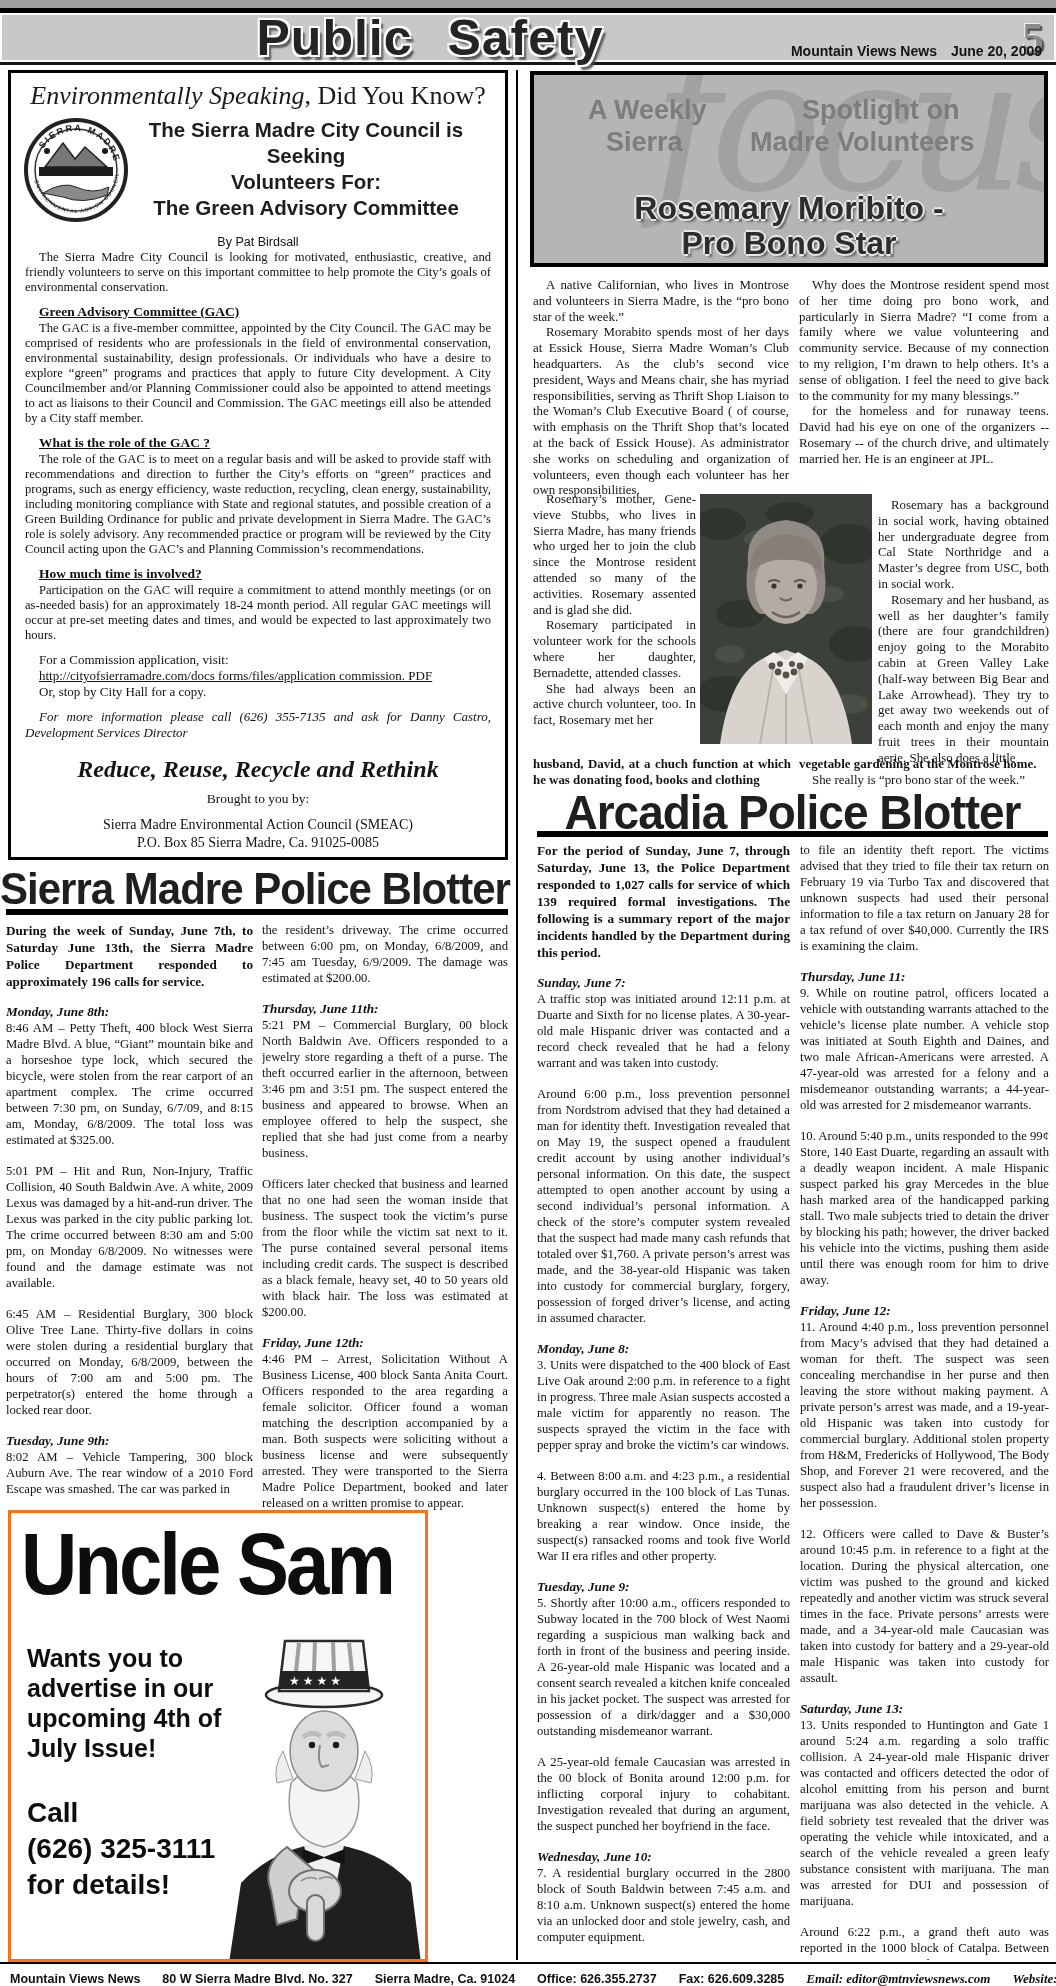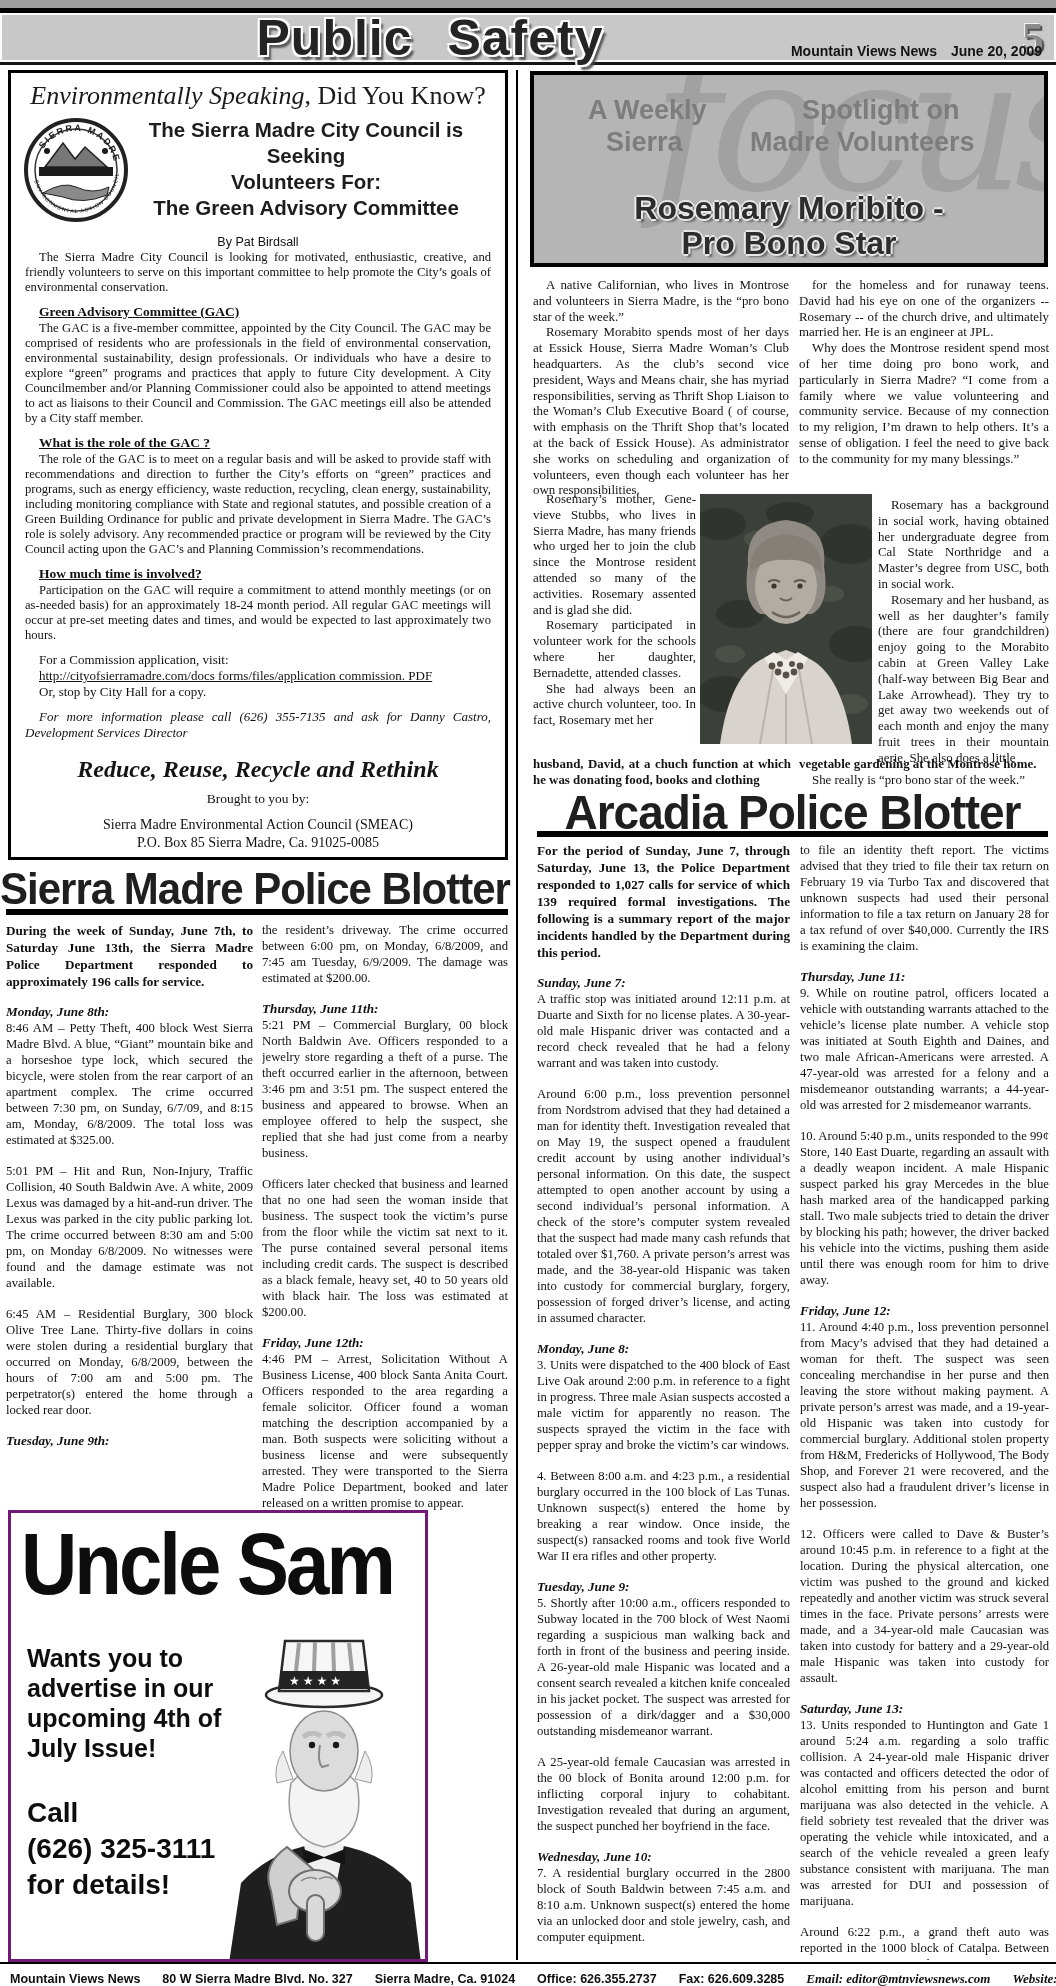--- a/index.html
+++ b/index.html
@@ -64,21 +64,21 @@
   .blotter-title { font-family:"Liberation Sans",sans-serif; font-weight:bold; letter-spacing:-1px;
     color:#1f1f1f; text-align:center; transform:scaleY(1.04); transform-origin:top; }
   .thick-rule { background:#000; height:6px; }
   .intro { font-weight:bold; font-size:13.2px; line-height:17px;
            text-align:justify; margin-bottom:14px; color:#101010; }
   .b-head { font-weight:bold; font-style:italic; font-size:13.2px; line-height:16px; margin:0; }
   .b-text { font-size:12.7px; line-height:16px; text-align:justify; margin:0 0 15px 0; }
   .bcol { position:absolute; overflow:hidden; }
 
   
-  .us-box { left:8px; top:1502px; width:420px; height:452px; border:3px solid #701a75; overflow:hidden; }
+  .us-box { left:8px; top:1502px; width:420px; height:452px; border:3px solid #f97316; overflow:hidden; }
   .us-title { position:absolute; left:10px; top:0px; width:400px;
     font-family:"Liberation Sans",sans-serif; font-weight:bold; font-size:78px;
     letter-spacing:-3px; color:#0d0d0d; transform:scaleY(1.12); transform-origin:top; }
   .us-text { position:absolute; left:16px; top:130px; width:220px;
     font-family:"Liberation Sans",sans-serif; font-weight:bold; font-size:25px;
     line-height:30px; color:#0d0d0d; }
   .us-call { position:absolute; left:16px; top:282px; width:230px;
     font-family:"Liberation Sans",sans-serif; font-weight:bold; font-size:28px;
     line-height:36px; color:#0d0d0d; }
   .us-art { position:absolute; right:-4px; bottom:-4px; }
@@ -174,22 +174,22 @@
       <div>Rosemary Moribito -</div>
       <div>Pro Bono Star</div>
     </div>
   </section>
 
   <div class="a-col" style="left:533px; top:270px; width:256px;">
       <p class="a-p">A native Californian, who lives in Montrose and volunteers in Sierra Madre, is the “pro bono star of the week.”</p>
       <p class="a-p">Rosemary Morabito spends most of her days at Essick House, Sierra Madre Woman’s Club headquarters. As the club’s second vice president, Ways and Means chair, she has myriad responsibilities, serving as Thrift Shop Liaison to the Woman’s Club Executive Board ( of course, with emphasis on the Thrift Shop that’s located at the back of Essick House). As administrator she works on scheduling and organization of volunteers, even though each volunteer has her own responsibilities.</p>
     </div>
   <div class="a-col" style="left:799px; top:270px; width:250px;">
+      <p class="a-p">Why does the Montrose resident spend most of her time doing pro bono work, and particularly in Sierra Madre? “I come from a family where we value volunteering and community service. Because of my connection to my religion, I’m drawn to help others. It’s a sense of obligation. I feel the need to give back to the community for my many blessings.”</p>
       <p class="a-p">for the homeless and for runaway teens. David had his eye on one of the organizers -- Rosemary -- of the church drive, and ultimately married her. He is an engineer at JPL.</p>
-      <p class="a-p">Why does the Montrose resident spend most of her time doing pro bono work, and particularly in Sierra Madre? “I come from a family where we value volunteering and community service. Because of my connection to my religion, I’m drawn to help others. It’s a sense of obligation. I feel the need to give back to the community for my many blessings.”</p>
     </div>
   <div class="a-col" style="left:533px; top:484px; width:163px;">
       <p class="a-p">Rosemary’s mother, Gene-vieve Stubbs, who lives in Sierra Madre, has many friends who urged her to join the club since the Montrose resident attended so many of the activities. Rosemary assented and is glad she did.</p>
       <p class="a-p">Rosemary participated in volunteer work for the schools where her daughter, Bernadette, attended classes.</p>
       <p class="a-p">She had always been an active church volunteer, too. In fact, Rosemary met her</p>
     </div>
   <div class="a-col" style="left:878px; top:490px; width:171px;">
       <p class="a-p">Rosemary has a background in social work, having obtained her undergraduate degree from Cal State Northridge and a Master’s degree from USC, both in social work.</p>
       <p class="a-p">Rosemary and her husband, as well as her daughter’s family (there are four grandchildren) enjoy going to the Morabito cabin at Green Valley Lake (half-way between Big Bear and Lake Arrowhead). They try to get away two weekends out of each month and enjoy the many fruit trees in their mountain aerie. She also does a little</p>
     </div>
@@ -282,20 +282,21 @@
   <h2 class="blotter-title abs" style="left:0px; top:856px; width:510px; font-size:42px;">Sierra Madre Police Blotter</h2>
   <div class="thick-rule abs" style="left:6px; top:901px; width:502px;"></div>
   <div class="bcol" style="left:6px; top:914px; width:247px; height:588px;">
     <p class="intro">During the week of Sunday, June 7th, to Saturday June 13th, the Sierra Madre Police Department responded to approximately 196 calls for service.</p>
     <div>
         <p class="b-head">Monday, June 8th:</p>
         <p class="b-text">8:46 AM – Petty Theft, 400 block West Sierra Madre Blvd. A blue, “Giant” mountain bike and a horseshoe type lock, which secured the bicycle, were stolen from the rear carport of an apartment complex.  The crime occurred between 7:30 pm, on Sunday, 6/7/09, and 8:15 am, Monday, 6/8/2009. The total loss was estimated at $325.00.</p>
         <p class="b-text">5:01 PM – Hit and Run, Non-Injury, Traffic Collision, 40 South Baldwin Ave. A white, 2009 Lexus was damaged by a hit-and-run driver. The Lexus was parked in the city public parking lot. The crime occurred between 8:30 am and 5:00 pm, on Monday 6/8/2009. No witnesses were found and the damage estimate was not available.</p>
         <p class="b-text">6:45 AM – Residential Burglary, 300 block Olive Tree Lane. Thirty-five dollars in coins were stolen during a residential burglary that occurred on Monday, 6/8/2009, between the hours of 7:00 am and 5:00 pm. The perpetrator(s) entered the home through a locked rear door.</p>
         <p class="b-head">Tuesday, June 9th:</p>
+        <p class="b-text">8:02 AM – Vehicle Tampering, 300 block Auburn Ave. The rear window of a 2010 Ford Escape was smashed. The car was parked in</p>
       </div>
   </div>
   <div class="bcol" style="left:262px; top:914px; width:246px; height:588px;">
     <div>
         <p class="b-text">the resident’s driveway. The crime occurred between 6:00 pm, on Monday, 6/8/2009, and 7:45 am Tuesday, 6/9/2009. The damage was estimated at $200.00.</p>
         <p class="b-head">Thursday, June 11th:</p>
         <p class="b-text">5:21 PM – Commercial Burglary, 00 block North Baldwin Ave. Officers responded to a jewelry store regarding a theft of a purse. The theft occurred earlier in the afternoon, between 3:46 pm and 3:51 pm.  The suspect entered the business and appeared to browse. When an employee offered to help the suspect, she replied that she had just come from a nearby business.</p>
         <p class="b-text">Officers later checked that business and learned that no one had seen the woman inside that business.  The suspect took the victim’s purse from the floor while the victim sat next to it. The purse contained several personal items including credit cards. The suspect is described as a black female, heavy set, 40 to 50 years old with black hair. The loss was estimated at $200.00.</p>
         <p class="b-head">Friday, June 12th:</p>
         <p class="b-text">4:46 PM – Arrest, Solicitation Without A Business License, 400 block Santa Anita Court. Officers responded to the area regarding a female solicitor.  Officer found a woman matching the description accompanied by a man.  Both suspects were soliciting without a business license and were subsequently arrested. They were transported to the Sierra Madre Police Department, booked and later released on a written promise to appear.</p>

